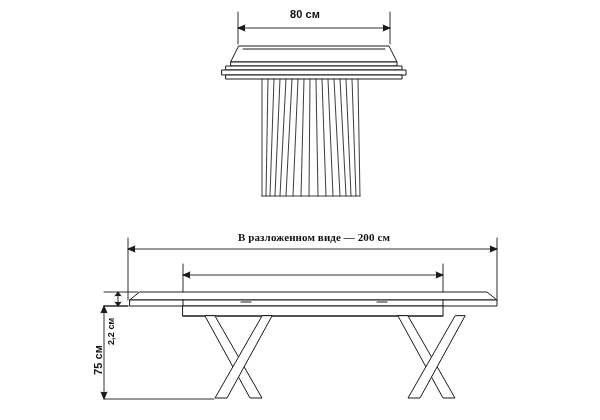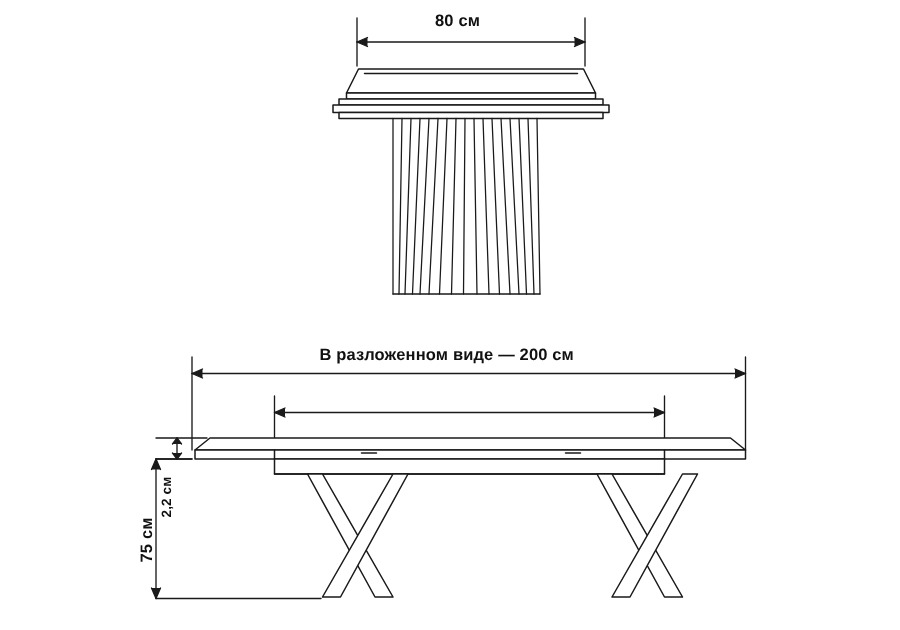--- a/index.html
+++ b/index.html
@@ -124,20 +124,20 @@
         <line x1="104" y1="306" x2="104" y2="399"></line>
         <polyline points="101,313 104,306 107,313" fill="#1a1a1a"></polyline>
         <polyline points="101,392 104,399 107,392" fill="#1a1a1a"></polyline>
       </g>
 
     </g>
   </svg>
 
   <div class="lbl" style="left:290px;top:8px;">80 см</div>
 
-  <div class="lbl" style="left:213px;top:231px;">В разложенном виде — 200 см</div>
+  <div class="lbl" style="left:238px;top:231px;font-family:Liberation Serif, serif;">В разложенном виде — 200 см</div>
 
 
   <div class="lbl small vert" style="left:106px;top:345px;">2,2 см</div>
 
   <div class="lbl vert" style="left:92px;top:375px;">75 см</div>
 
 </div>
 
 </body></html>

